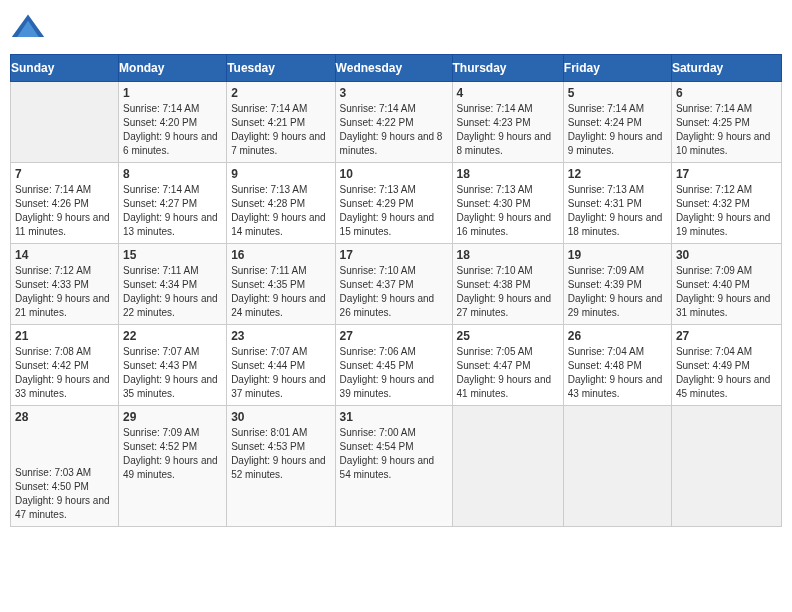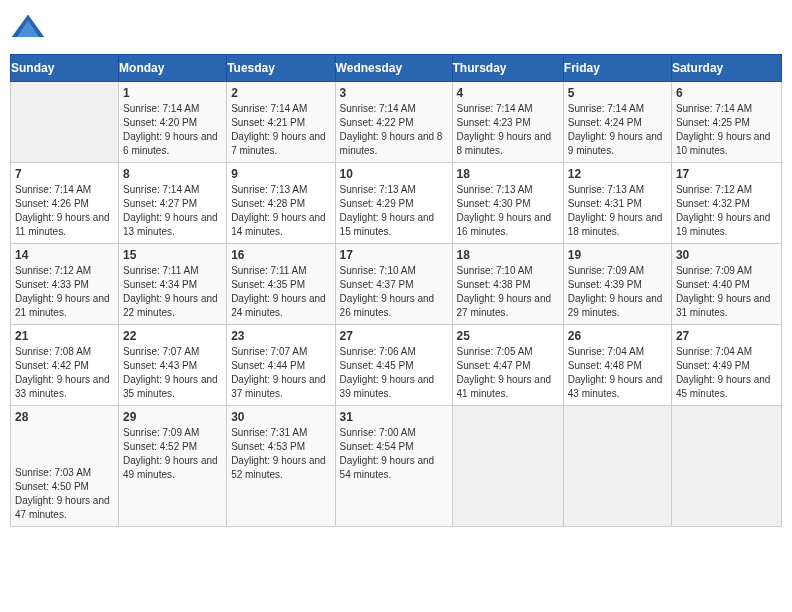--- a/index.html
+++ b/index.html
@@ -295,21 +295,21 @@
 Daylight: 9 hours and 47 minutes.</div>
         </td>
         <td>
           <span class="day-num">29</span>
           <div class="day-info" style="white-space: pre-line;">Sunrise: 7:09 AM
 Sunset: 4:52 PM
 Daylight: 9 hours and 49 minutes.</div>
         </td>
         <td>
           <span class="day-num">30</span>
-          <div class="day-info" style="white-space: pre-line;">Sunrise: 7:31 AM
+          <div class="day-info" style="white-space: pre-line;">Sunrise: 8:01 AM
 Sunset: 4:53 PM
 Daylight: 9 hours and 52 minutes.</div>
         </td>
         <td>
           <span class="day-num">31</span>
           <div class="day-info" style="white-space: pre-line;">Sunrise: 7:00 AM
 Sunset: 4:54 PM
 Daylight: 9 hours and 54 minutes.</div>
         </td>
         <td class="empty-cell"></td>

